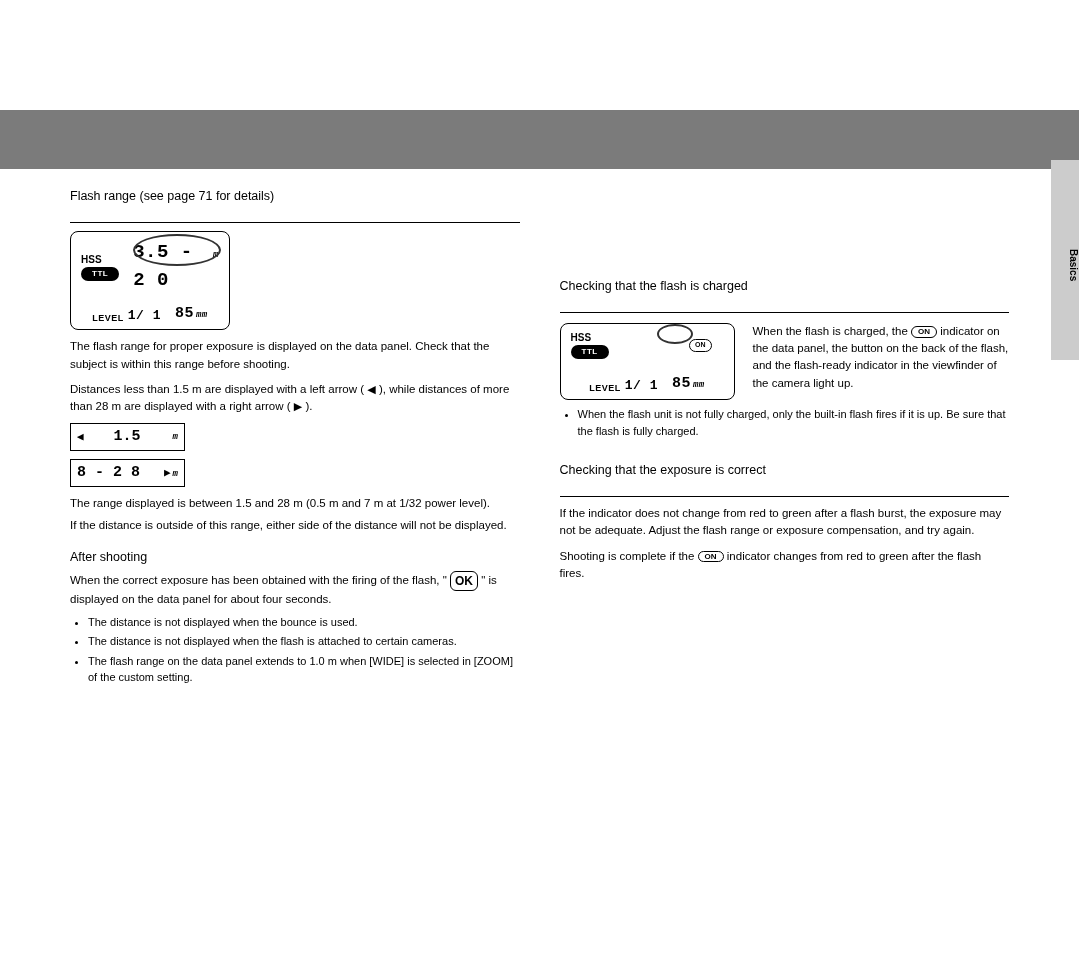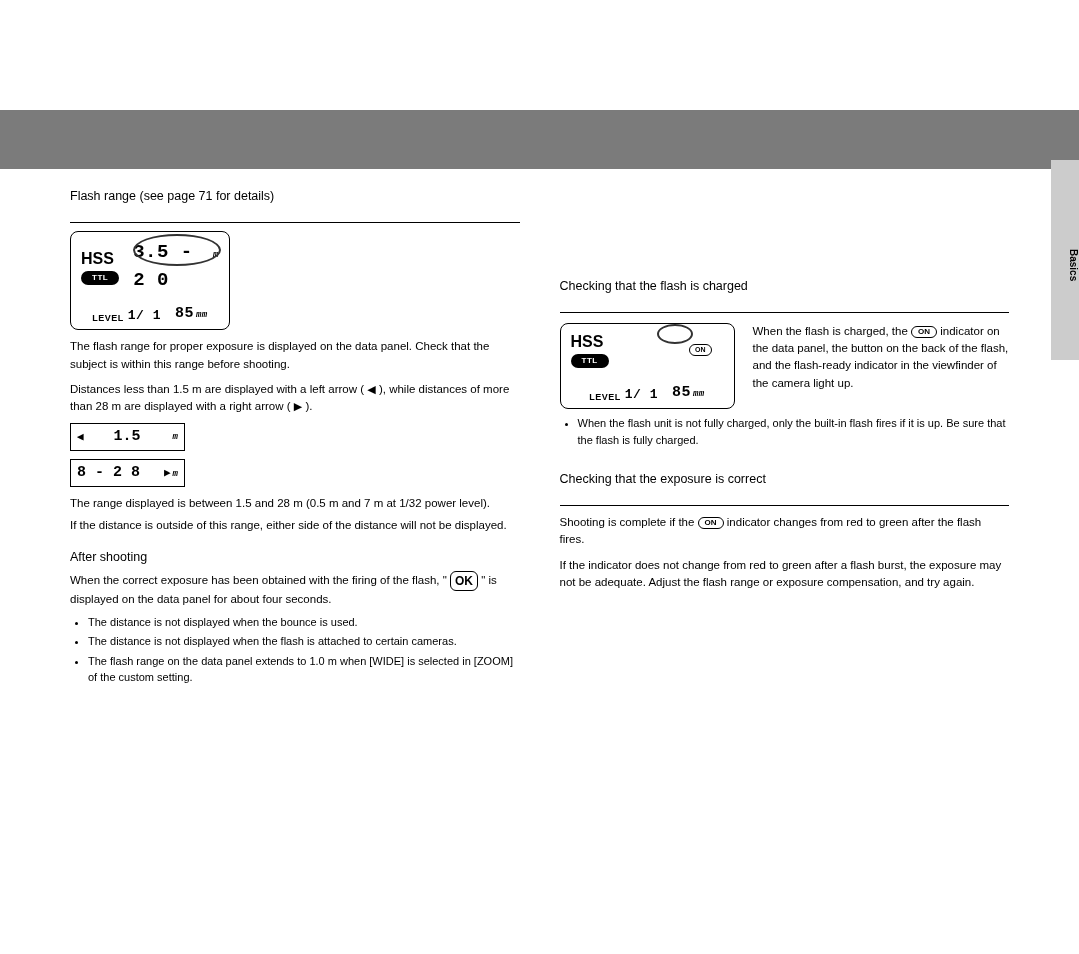--- a/index.html
+++ b/index.html
@@ -57,21 +57,21 @@
   .ttl-badge {
     display: inline-block;
     background: #000;
     color: #fff;
     border-radius: 8px;
     font-size: 8px;
     font-weight: bold;
     padding: 1px 11px;
     letter-spacing: 0.5px;
   }
-  .hss { font-size: 16px; font-weight: bold; }
+  .hss { font-size: 10px; font-weight: bold; }
   .segnum {
     font-family: "Courier New", monospace;
     font-weight: bold;
     font-size: 19px;
     letter-spacing: 0.5px;
     display: inline-flex;
     align-items: baseline;
   }
   .mm-sub { font-size: 9px; font-style: italic; margin-left: 2px; }
   .circle-highlight {
@@ -254,23 +254,23 @@
         <span> indicator on the data panel, the button on the back of the flash, and the flash-ready indicator in the viewfinder of the camera light up.</span>
       </div>
     </div>
 
     <ul class="bullets">
       <li>When the flash unit is not fully charged, only the built-in flash fires if it is up. Be sure that the flash is fully charged.</li>
     </ul>
 
     <div class="section-head" style="margin-top:22px;">Checking that the exposure is correct</div>
 
+    <div class="para">If the indicator does not change from red to green after a flash burst, the exposure may not be adequate. Adjust the flash range or exposure compensation, and try again.</div>
+
     <div class="para">
       <span>Shooting is complete if the </span>
       <span class="inline-badge-on">ON</span>
       <span> indicator changes from red to green after the flash fires.</span>
     </div>
 
-    <div class="para">If the indicator does not change from red to green after a flash burst, the exposure may not be adequate. Adjust the flash range or exposure compensation, and try again.</div>
-
   </div>
 
 </div>
 
 </body></html>

